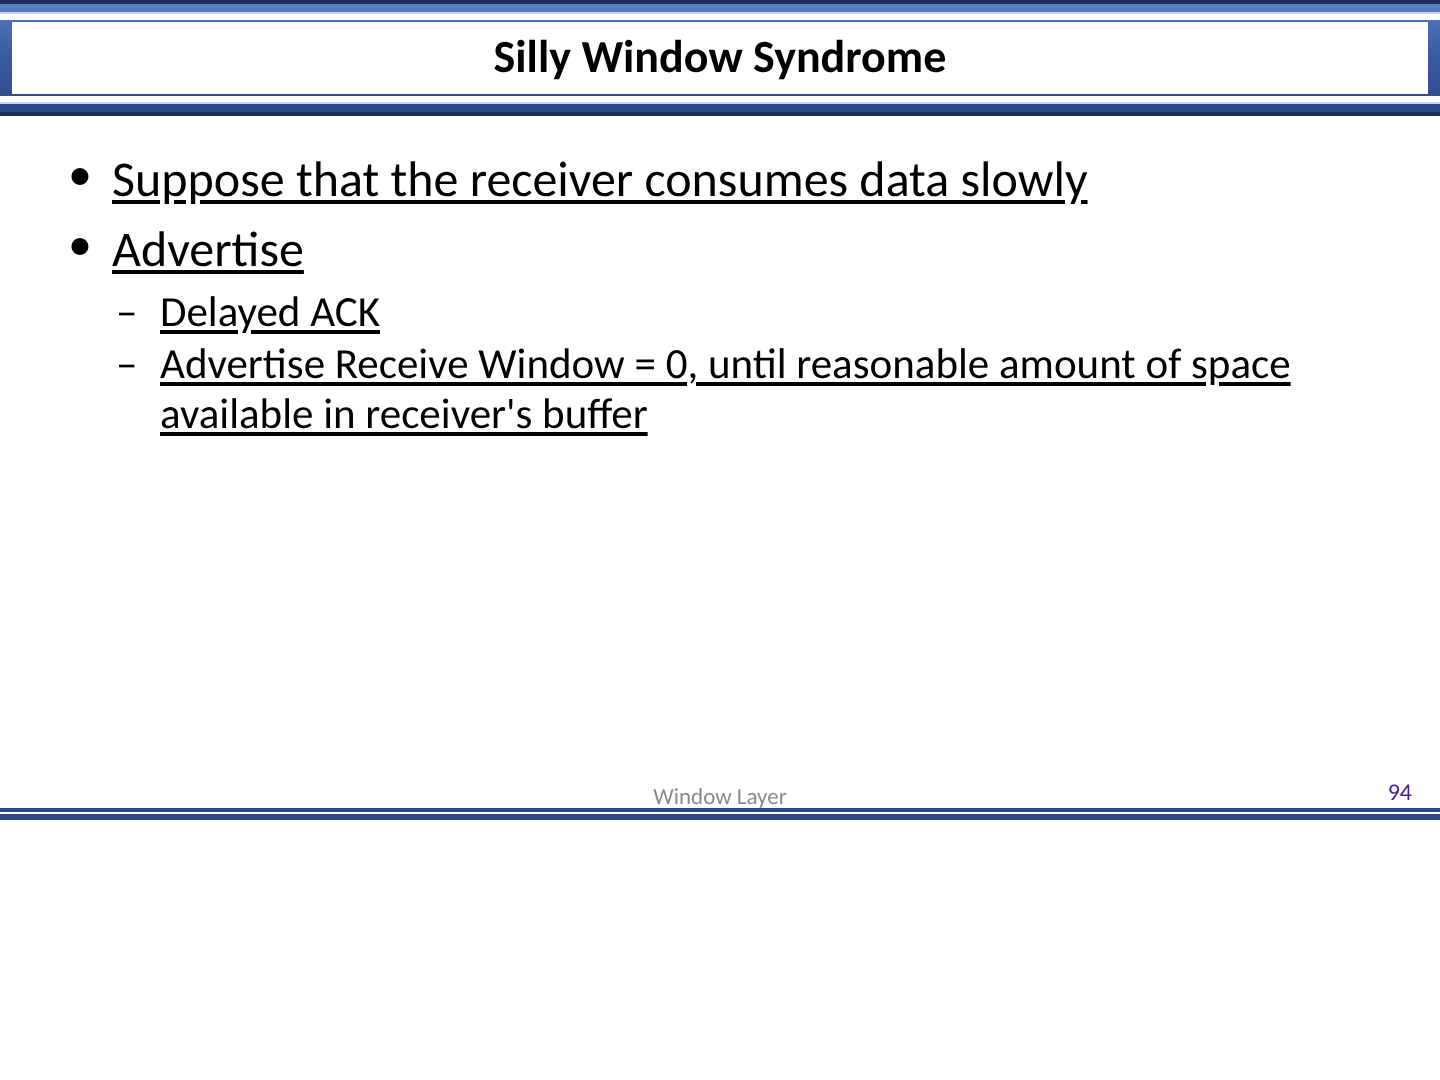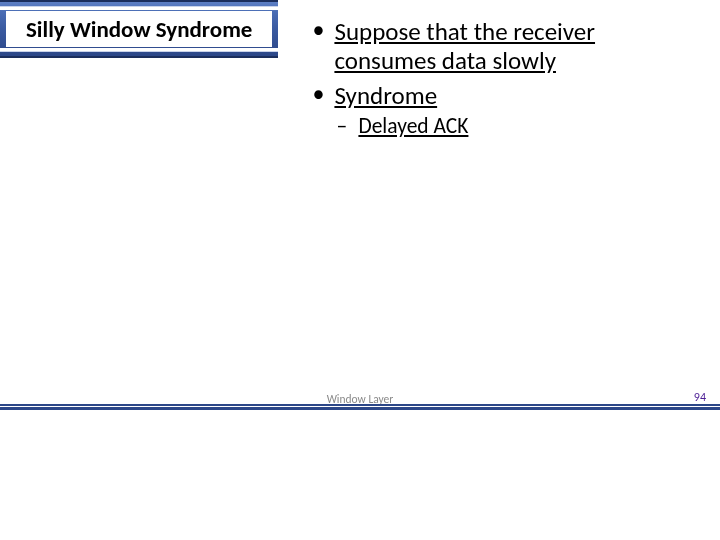--- a/index.html
+++ b/index.html
@@ -1,17 +1,17 @@
 <!DOCTYPE html>
 <html><head>
 <meta charset="utf-8">
 <style>
   * { box-sizing: border-box; margin: 0; padding: 0; }
   html, body { width: 720px; height: 540px; font-family: Calibri, Arial, sans-serif; background: #fff; overflow: hidden; }
-  .slide { width: 720px; height: 416px; position: relative; display: flex; flex-direction: row; }
+  .slide { width: 720px; height: 416px; position: relative; display: flex; flex-direction: column; }
   .title-bar {
     position: relative;
     height: 58px;
     background: linear-gradient(to bottom, #5d7fc4 0%, #4a6db5 18%, #3a5aa0 50%, #2c4788 100%);
     display: flex; align-items: center; justify-content: center;
     border-top: 2px solid #1b2e5c;
     border-bottom: 2px solid #1b2e5c;
   }
   .title-bar::before, .title-bar::after {
     content: ""; position: absolute; left: 0; right: 0; height: 3px; background: #fff;
@@ -55,23 +55,24 @@
   <div class="title-bar">
     <div class="title-inner">Silly Window Syndrome</div>
   </div>
 
   <div class="body">
     <ul class="top">
       <li>
         <div class="lvl1">Suppose that the receiver consumes data slowly</div>
       </li>
       <li>
-        <div class="lvl1">Syndrome</div>
+        <div class="lvl1">Advertise</div>
         <ul class="sub">
           <li>Delayed ACK</li>
+          <li>Advertise Receive Window = 0, until reasonable amount of space available in receiver's buffer</li>
         </ul>
       </li>
     </ul>
   </div>
 
   <div class="footer">
     <span class="footer-section">Window Layer</span>
     <span class="footer-page">94</span>
     <div class="footer-line"></div>
   </div>

